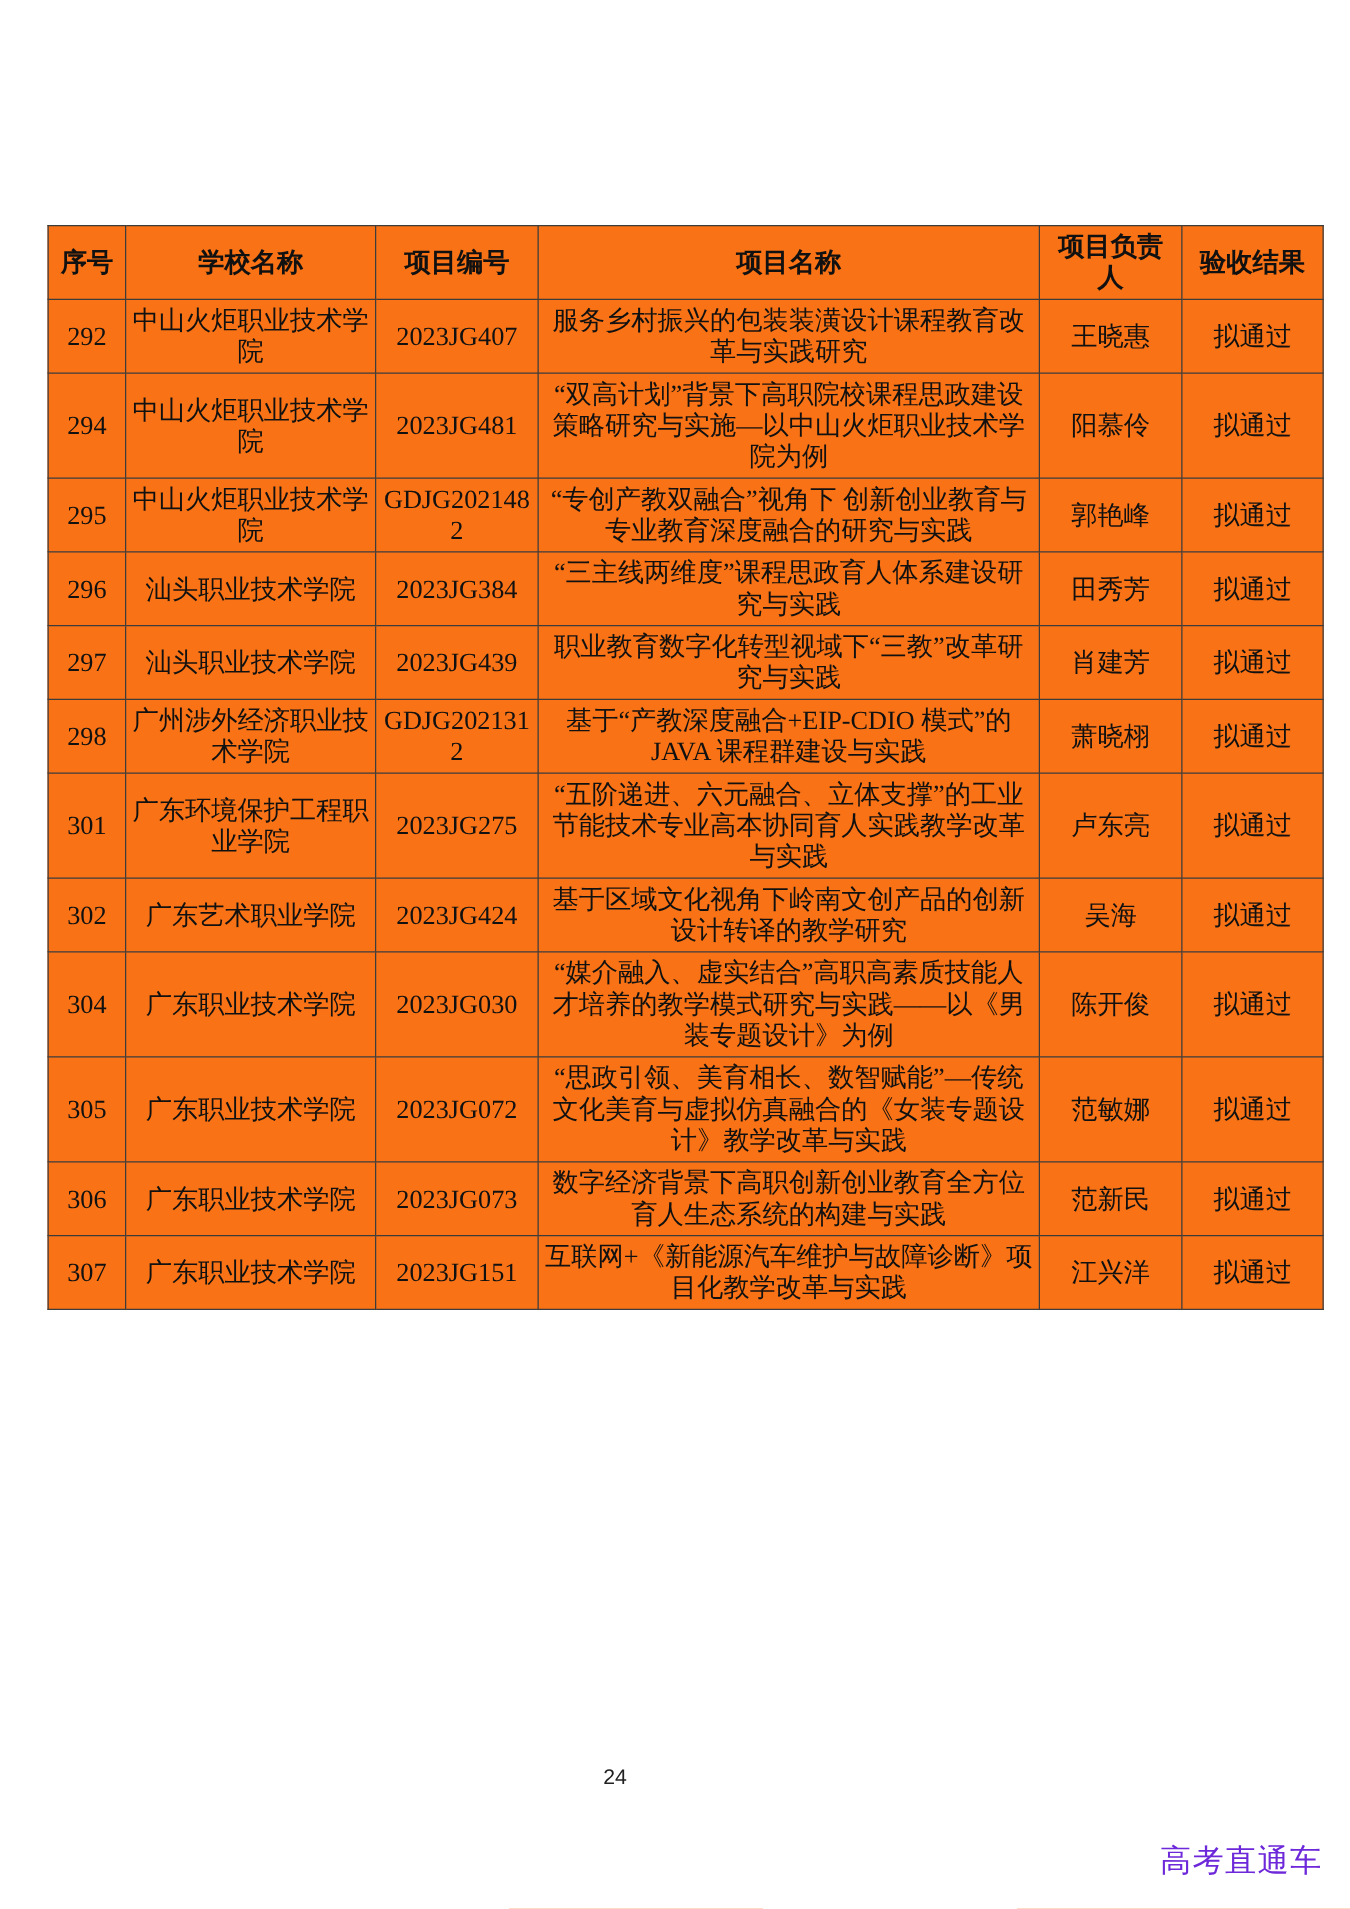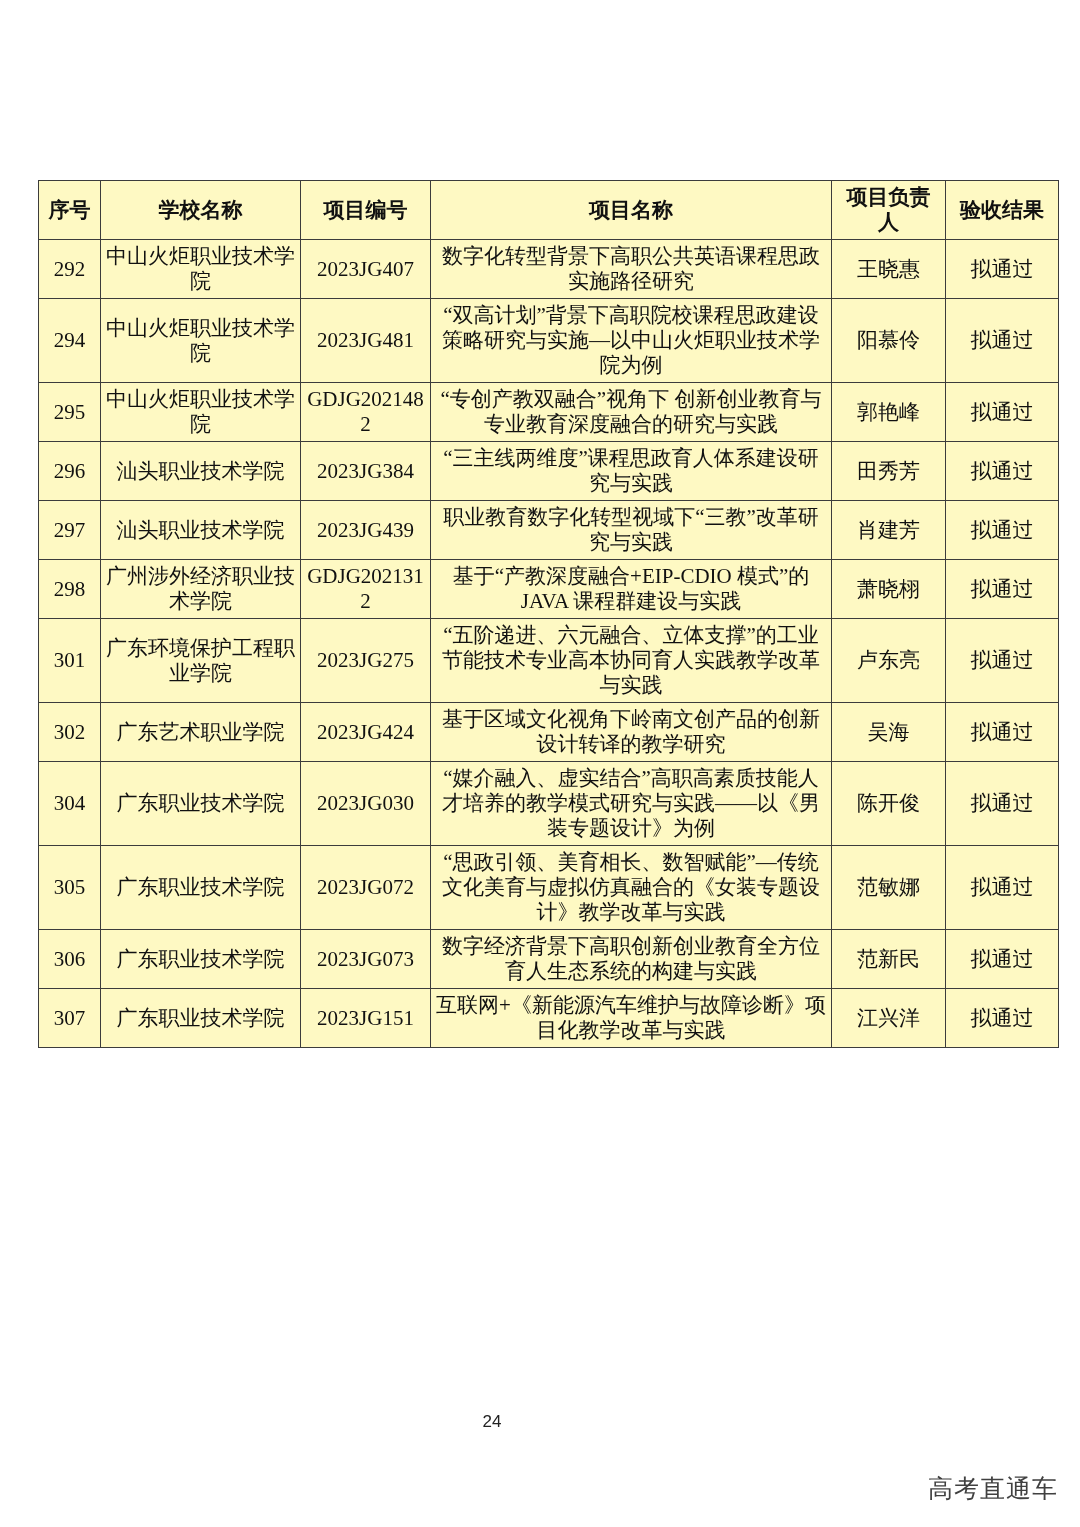--- a/index.html
+++ b/index.html
@@ -17,21 +17,21 @@
     left: 0; top: 0;
     width: 1080px; height: 1527px;
   }
   table.results-table {
     position: absolute;
     left: 38px;
     top: 180px;
     width: 1020px;
     border-collapse: collapse;
     table-layout: fixed;
-    background: #fef9c3;
+    background: #f97316;
   }
   table.results-table th,
   table.results-table td {
     border: 1.4px solid #3c3c3c;
     text-align: center;
     vertical-align: middle;
     font-size: 21px;
     line-height: 25px;
     padding: 4px 3px;
     overflow: hidden;
@@ -59,21 +59,21 @@
     font-size: 17px;
     color: #222222;
   }
   .watermark {
     position: absolute;
     top: 1472px;
     right: 22px;
     font-family: "Liberation Sans", "DejaVu Sans", sans-serif;
     font-size: 25px;
     letter-spacing: 1px;
-    color: #404040;
+    color: #6d28d9;
   }
 </style>
 </head>
 <body>
 
 <div class="page">
 
   <table class="results-table">
     <colgroup>
       <col class="col-serial">
@@ -91,21 +91,21 @@
         <th>项目名称</th>
         <th>项目负责人</th>
         <th>验收结果</th>
       </tr>
     </thead>
     <tbody>
         <tr>
           <td class="col-serial">292</td>
           <td class="col-school">中山火炬职业技术学院</td>
           <td class="col-code">2023JG407</td>
-          <td class="col-title">数字化转型背景下高职公共英语课程思政实施路径研究</td>
+          <td class="col-title">服务乡村振兴的包装装潢设计课程教育改革与实践研究</td>
           <td class="col-leader">王晓惠</td>
           <td class="col-result">拟通过</td>
         </tr>
         <tr>
           <td class="col-serial">294</td>
           <td class="col-school">中山火炬职业技术学院</td>
           <td class="col-code">2023JG481</td>
           <td class="col-title">“双高计划”背景下高职院校课程思政建设策略研究与实施—以中山火炬职业技术学院为例</td>
           <td class="col-leader">阳慕伶</td>
           <td class="col-result">拟通过</td>

